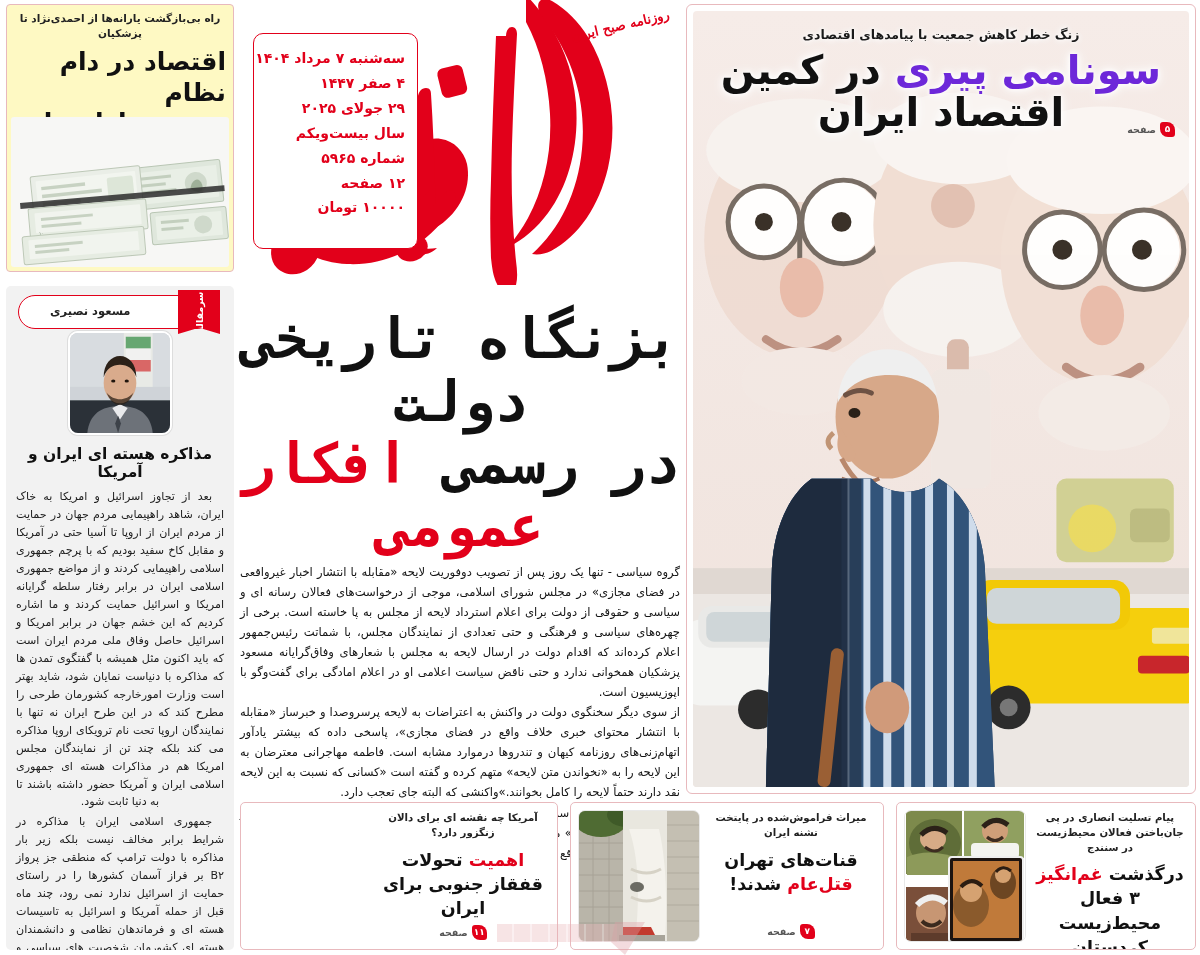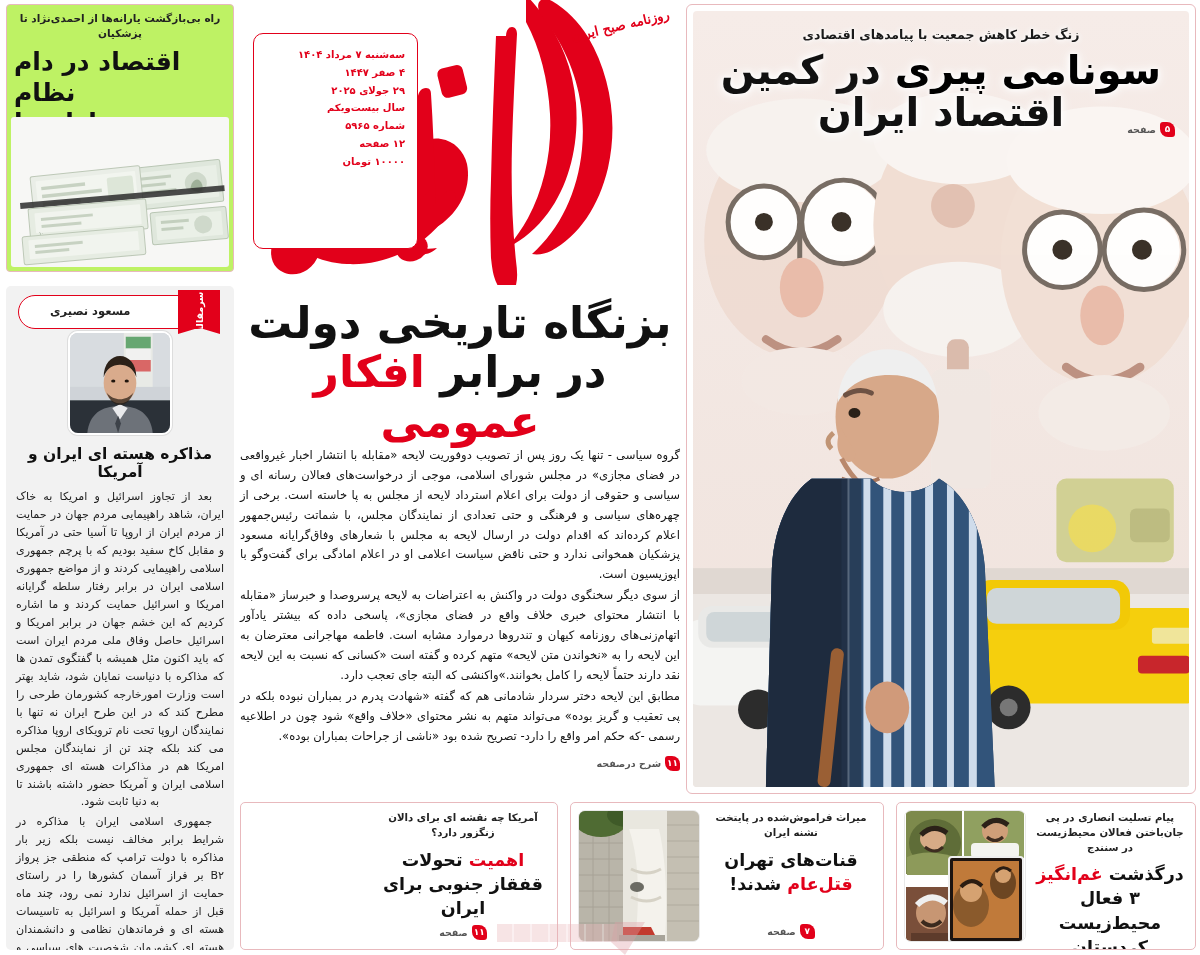--- a/index.html
+++ b/index.html
@@ -25,26 +25,26 @@
   }
   .pagebadge .dot {
     display: inline-block; width: 15px; height: 15px;
     background: #e2001a; color: #fff; border-radius: 3px 8px 3px 8px;
     font-size: 9px; line-height: 15px; text-align: center; font-weight: 700;
   }
 
   
   .tl-box {
     position: absolute; left: 6px; top: 4px; width: 228px; height: 268px;
-    border: 1.5px solid #e8b9bd; border-radius: 4px; background: #bef264;
+    border: 1.5px solid #e8b9bd; border-radius: 4px; background: #fef9c3;
     padding: 6px 7px 0 7px; overflow: hidden;
   }
   .tl-kicker { font-size: 10.5px; font-weight: 700; color: #222; text-align: center; line-height: 1.4; }
   .tl-h1 {
-    font-size: 25px; font-weight: 800; color: #111; text-align: left;
+    font-size: 25px; font-weight: 800; color: #111; text-align: right;
     line-height: 1.22; margin-top: 7px; letter-spacing: -0.5px;
   }
   .tl-h1 .red { color: #e2001a; }
   .tl-badge { margin-top: 6px; padding-right: 4px; }
   .tl-photo {
     position: absolute; left: 4px; right: 4px; bottom: 4px; height: 150px;
     border-radius: 3px; overflow: hidden;
   }
 
   
@@ -59,21 +59,21 @@
     transform: rotate(-13deg); white-space: nowrap;
     font-family: "DejaVu Serif", serif;
   }
   .datebox {
     position: absolute; left: 13px; top: 33px; width: 165px; height: 216px;
     border: 1.6px solid #e2001a; border-radius: 10px;
     background: #fff; padding: 12px 12px 0 6px; text-align: right;
     direction: rtl;
   }
   .datebox div {
-    font-size: 10px; color: #e2001a; font-weight: 700;
+    font-size: 14px; color: #e2001a; font-weight: 700;
     line-height: 1.78; white-space: nowrap;
   }
 
   
   .edit-col {
     position: absolute; left: 6px; top: 286px; width: 228px; height: 664px;
     background: #f2f2f2; border-radius: 5px; padding: 0 10px 8px 10px;
     overflow: hidden;
   }
   .edit-tab {
@@ -112,22 +112,22 @@
     font-family: "DejaVu Sans", "Liberation Sans", sans-serif;
   }
   .edit-body p { margin-bottom: 2px; text-indent: 12px; }
 
   
   .center-col {
     position: absolute; left: 240px; top: 286px; width: 440px; height: 510px;
   }
   .ch-kicker { font-size: 12.5px; font-weight: 700; color: #111; text-align: center; }
   .ch-h1 {
-    margin-top: 12px; text-align: center; color: #111;
-    font-size: 44px; font-weight: 800; line-height: 1.12; letter-spacing: -1.2px;
+    margin-top: 26px; text-align: center; color: #111;
+    font-size: 56px; font-weight: 800; line-height: 1.12; letter-spacing: -1.2px; font-family: Liberation Mono, monospace;
   }
   .ch-h1 .l2 { display: block; }
   .ch-h1 .red { color: #e2001a; text-align: center; }
   .ch-body {
     font-size: 11.6px; line-height: 1.72; color: #141414;
     text-align: justify; direction: rtl;
   }
   .ch-body p { margin-bottom: 1px; }
   .ch-more { margin-top: 4px; }
 
@@ -142,21 +142,21 @@
     position: absolute; right: 16px; top: 22px; left: 16px;
     font-size: 12.5px; font-weight: 700; color: #1a1a1a; text-align: center;
     z-index: 4; text-shadow: 0 0 6px #fff, 0 0 10px #fff, 0 0 3px #fff;
   }
   .tr-h1 {
     position: absolute; right: 14px; left: 14px; top: 44px; z-index: 4;
     text-align: center; font-size: 40px; font-weight: 800; line-height: 1.05;
     letter-spacing: -1px; color: #111;
     text-shadow: 0 0 8px #fff, 0 0 14px #fff, 0 0 4px #fff;
   }
-  .tr-h1 .red { color: #000000; }
+  .tr-h1 .red { color: #6d28d9; }
   .tr-badge { position: absolute; right: 20px; top: 112px; z-index: 5; }
 
   
   .bottom-row { position: absolute; left: 240px; top: 802px; width: 956px; height: 148px; }
   .bbox {
     position: absolute; top: 0; height: 148px;
     border: 1.5px solid #e8b9bd; border-radius: 5px; background: #fff;
     overflow: hidden;
   }
   .bbox.b1 { right: 0px; width: 300px; }
@@ -335,21 +335,21 @@
       <p>بعد از تجاوز اسرائیل و امریکا به خاک ایران، شاهد راهپیمایی مردم جهان در حمایت از مردم ایران از اروپا تا آسیا حتی در آمریکا و مقابل کاخ سفید بودیم که با پرچم جمهوری اسلامی راهپیمایی کردند و از مواضع جمهوری اسلامی ایران در برابر رفتار سلطه گرایانه امریکا و اسرائیل حمایت کردند و ما اشاره کردیم که این خشم جهان در برابر امریکا و اسرائیل حاصل وفاق ملی مردم ایران است که باید اکنون مثل همیشه با گفتگوی تمدن ها که مذاکره با دنیاست نمایان شود، شاید بهتر است وزارت امورخارجه کشورمان طرحی را مطرح کند که در این طرح ایران نه تنها با نمایندگان اروپا تحت نام ترویکای اروپا مذاکره می کند بلکه چند تن از نمایندگان مجلس امریکا هم در مذاکرات هسته ای جمهوری اسلامی ایران و آمریکا حضور داشته باشند تا به دنیا ثابت شود.</p>
       <p>جمهوری اسلامی ایران با مذاکره در شرایط برابر مخالف نیست بلکه زیر بار مذاکره با دولت ترامپ که منطقی جز پرواز B۲ بر فراز آسمان کشورها را در راستای حمایت از اسرائیل ندارد نمی رود، چند ماه قبل از حمله آمریکا و اسرائیل به تاسیسات هسته ای و فرماندهان نظامی و دانشمندان هسته ای کشورمان شخصیت های سیاسی و دیپلماتیک از قول مقام معظم رهبری نقل کردند که ایشان با ورود سرمایه گذاراقتصادی امریکا به ایران مخالف نیستند بلکه با سیاست های استعماری و استثمارگرایانه و استکباری غرب به سردمداری آمریکا مخالف هستند و اگر شالوده فکری آمریکا و کاخ سفید به دنبال تصمیمات و مواضع خصمانه علیه مردم ایران و تمامیت عرضی کشور و اصول انقلاب اسلامی نباشند.</p>
     </div>
 
   </div>
 
   <div class="center-col">
     <div class="ch-h1">
       <span>بزنگاه تاریخی دولت</span>
       <span class="l2">
-        <span>در برابر </span><span class="red">افکار عمومی</span>
+        <span>در رسمی </span><span class="red">افکار عمومی</span>
       </span>
     </div>
     <div class="ch-body">
       <p>گروه سیاسی - تنها یک روز پس از تصویب دوفوریت لایحه «مقابله با انتشار اخبار غیرواقعی در فضای مجازی» در مجلس شورای اسلامی، موجی از درخواست‌های فعالان رسانه ای و سیاسی و حقوقی از دولت برای اعلام استرداد لایحه از مجلس به پا خاسته است. برخی از چهره‌های سیاسی و فرهنگی و حتی تعدادی از نمایندگان مجلس، با شماتت رئیس‌جمهور اعلام کرده‌اند که اقدام دولت در ارسال لایحه به مجلس با شعارهای وفاق‌گرایانه مسعود پزشکیان همخوانی ندارد و حتی ناقض سیاست اعلامی او در اعلام امادگی برای گفت‌وگو با اپوزیسیون است.</p>
       <p>از سوی دیگر سخنگوی دولت در واکنش به اعتراضات به لایحه پرسروصدا و خبرساز «مقابله با انتشار محتوای خبری خلاف واقع در فضای مجازی»، پاسخی داده که بیشتر یادآور اتهام‌زنی‌های روزنامه کیهان و تندروها درموارد مشابه است. فاطمه مهاجرانی معترضان به این لایحه را به «نخواندن متن لایحه» متهم کرده و گفته است «کسانی که نسبت به این لایحه نقد دارند حتماً لایحه را کامل بخوانند.»واکنشی که البته جای تعجب دارد.</p>
       <p>مطابق این لایحه دختر سردار شادمانی هم که گفته «شهادت پدرم در بمباران نبوده بلکه در پی تعقیب و گریز بوده» می‌تواند متهم به نشر محتوای «خلاف واقع» شود چون در اطلاعیه رسمی -که حکم امر واقع را دارد- تصریح شده بود «ناشی از جراحات بمباران بوده».</p>
     </div>
     <div class="ch-more">
       <span class="pagebadge">
         <span class="dot">۱۱</span>

